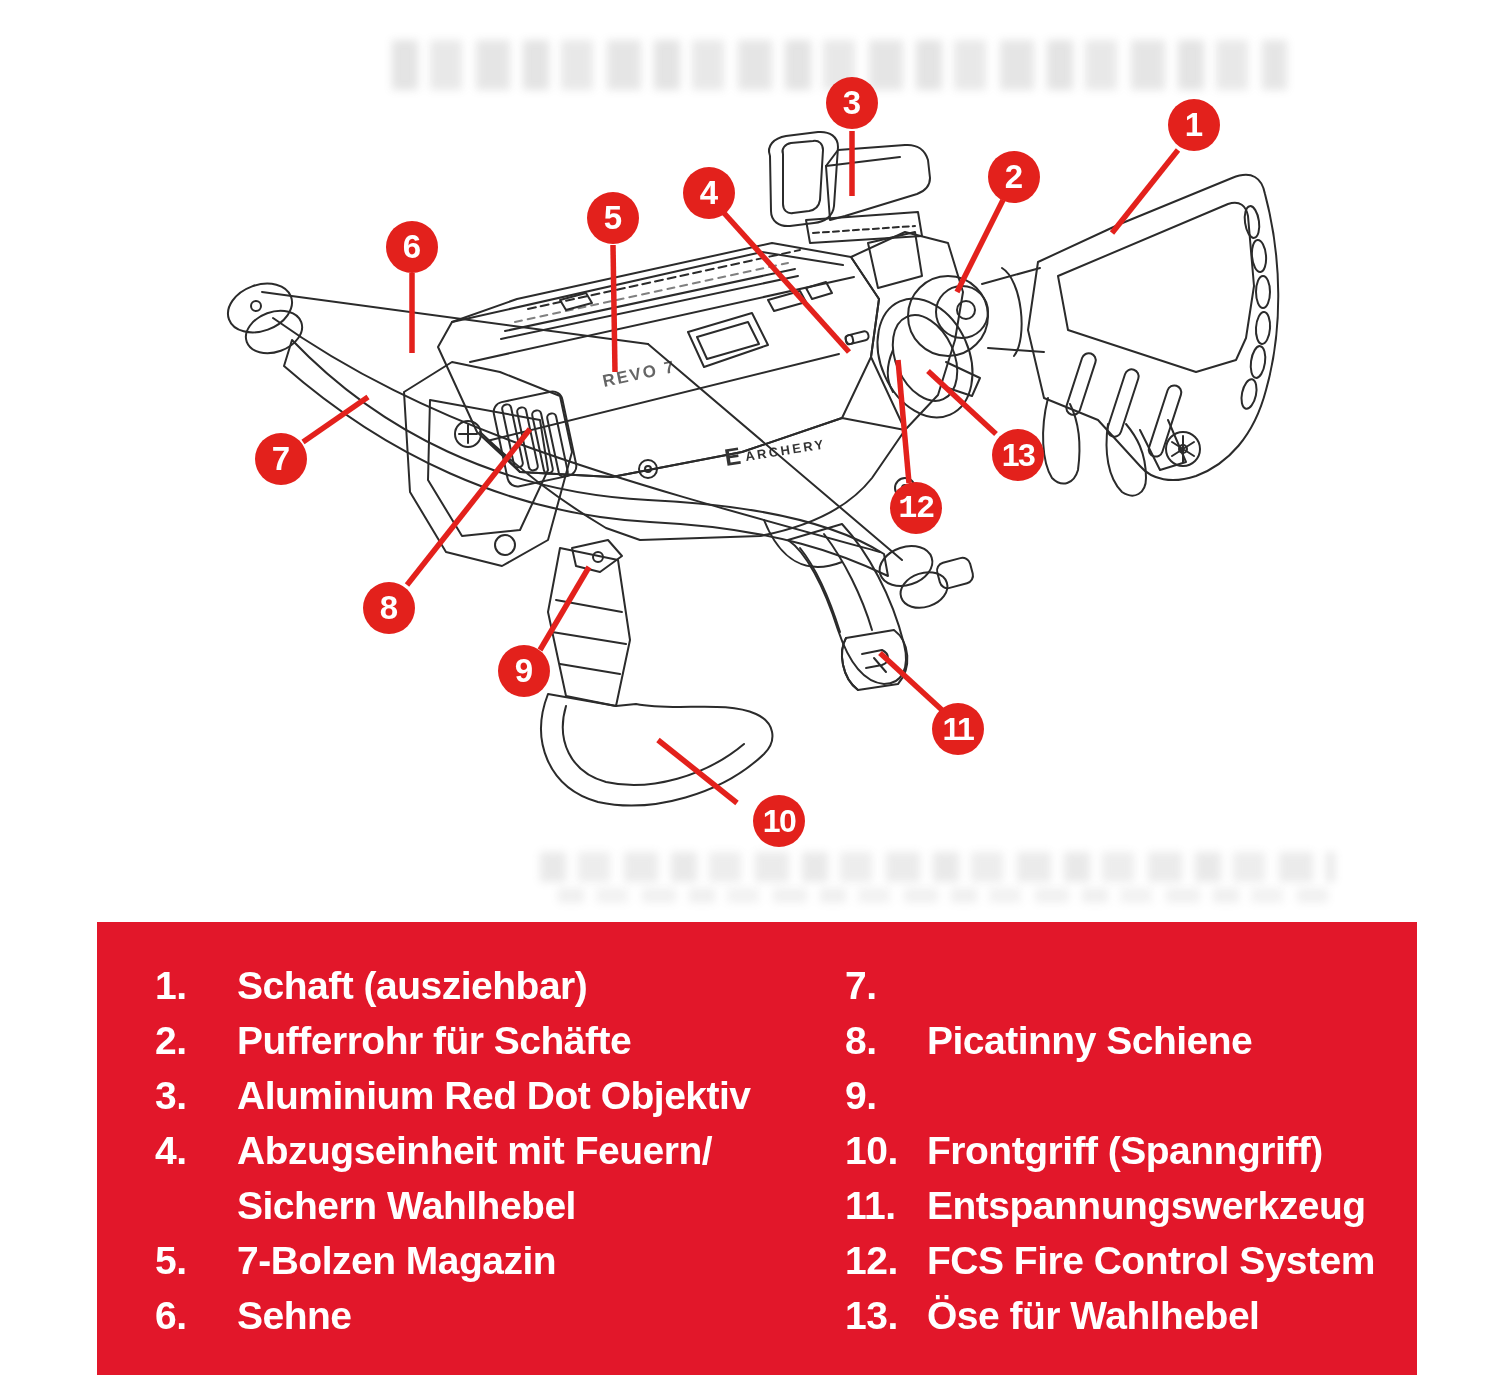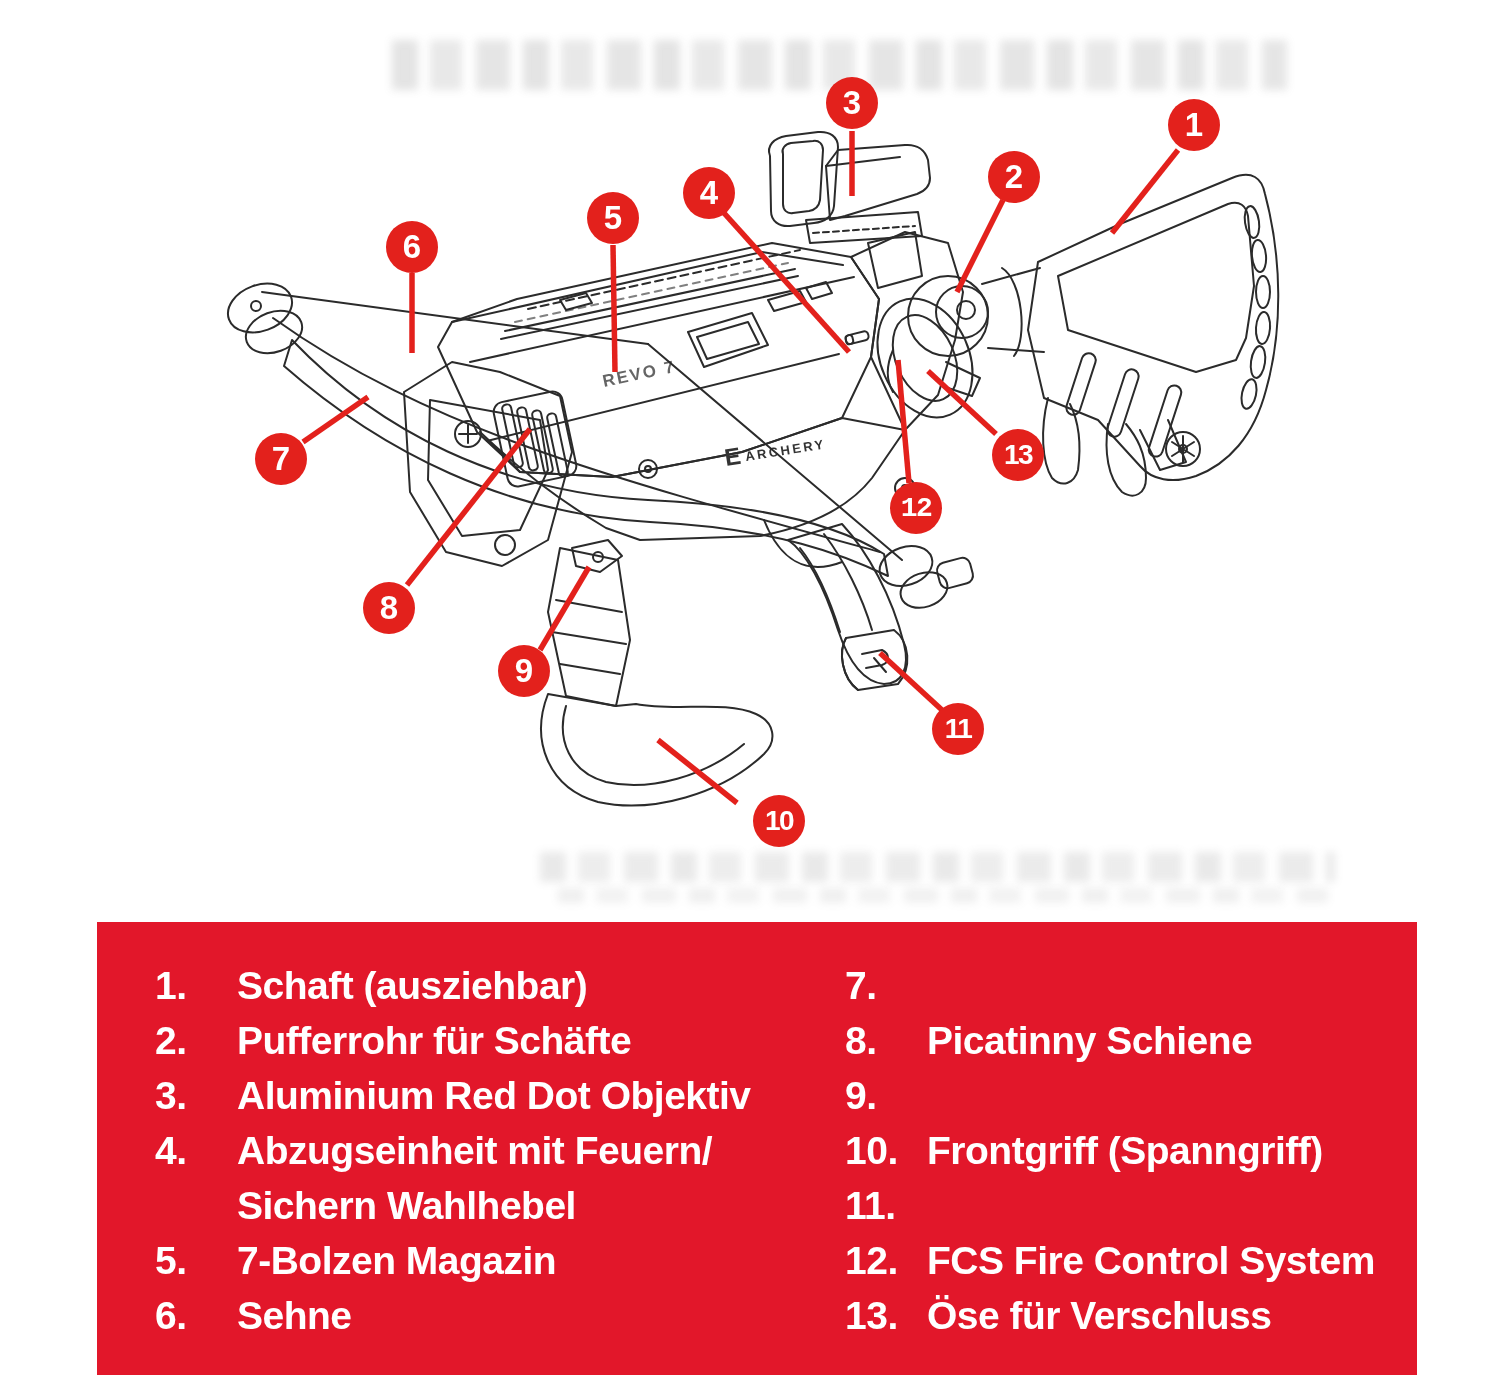--- a/index.html
+++ b/index.html
@@ -30,21 +30,21 @@
   }
   .leaders{position:absolute;left:0;top:0;pointer-events:none;}
   .leaders line{stroke:var(--marker-red);stroke-width:5.5;stroke-linecap:butt;}
 
   .marker{
     position:absolute;width:52px;height:52px;border-radius:50%;
     background:var(--marker-red);color:#fff;
     display:flex;align-items:center;justify-content:center;
     font-size:33px;font-weight:bold;
   }
-  .marker.two{font-size:28px;letter-spacing:-1.5px;}
+  .marker.two{font-size:32px;letter-spacing:-1.5px;}
 
   .legend{
     position:absolute;left:97px;top:922px;width:1320px;height:453px;
     background:var(--panel-red);color:#fff;
     display:flex;box-sizing:border-box;padding:36px 0 0 58px;
   }
   .legend .col{display:flex;flex-direction:column;}
   .legend .col-left{width:690px;flex:none;}
   .legend-row{display:flex;font-size:39px;font-weight:bold;line-height:55px;letter-spacing:-0.5px;}
   .legend-row .num{width:82px;flex:none;}
@@ -283,25 +283,26 @@
         </div>
       <div class="legend-row">
           <span class="num">9.</span>
         </div>
       <div class="legend-row">
           <span class="num">10.</span>
           <span class="lbl">Frontgriff (Spanngriff)</span>
         </div>
       <div class="legend-row">
           <span class="num">11.</span>
+          <span class="lbl">Entspannungswerkzeug</span>
         </div>
       <div class="legend-row">
           <span class="num">12.</span>
           <span class="lbl">FCS Fire Control System</span>
         </div>
       <div class="legend-row">
           <span class="num">13.</span>
-          <span class="lbl">Öse für Verschluss</span>
+          <span class="lbl">Öse für Wahlhebel</span>
         </div>
     </div>
   </div>
 
 </div>
 
 </body></html>

